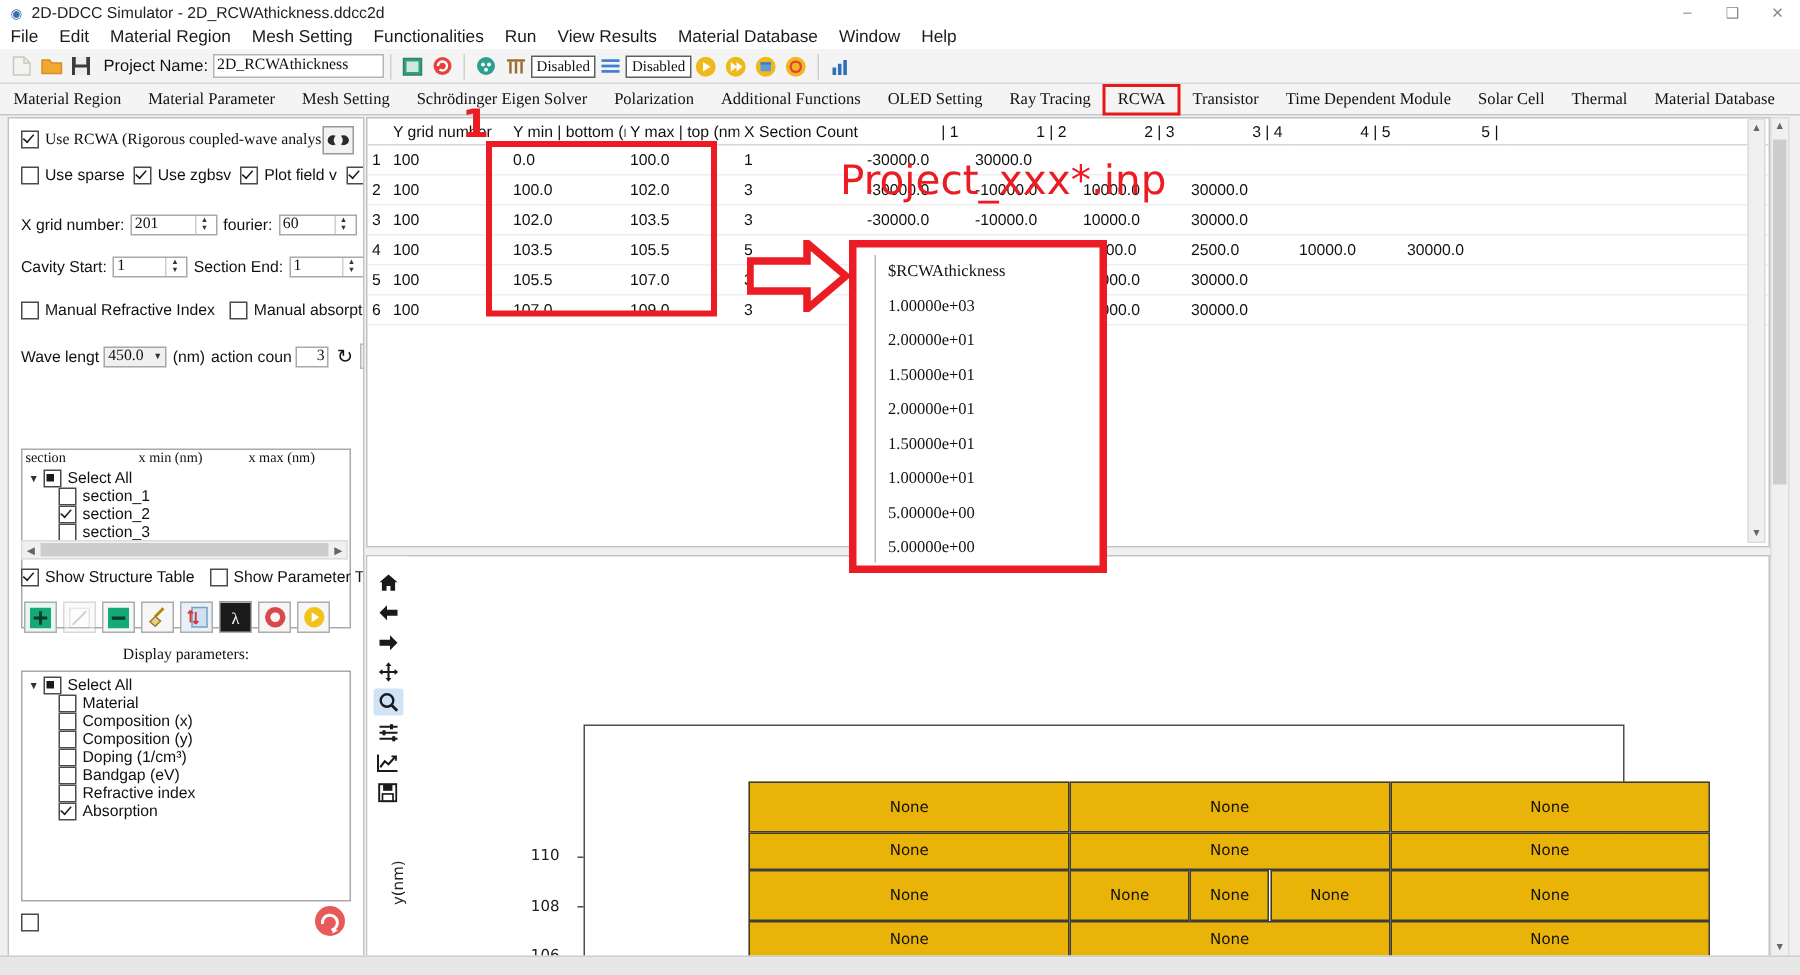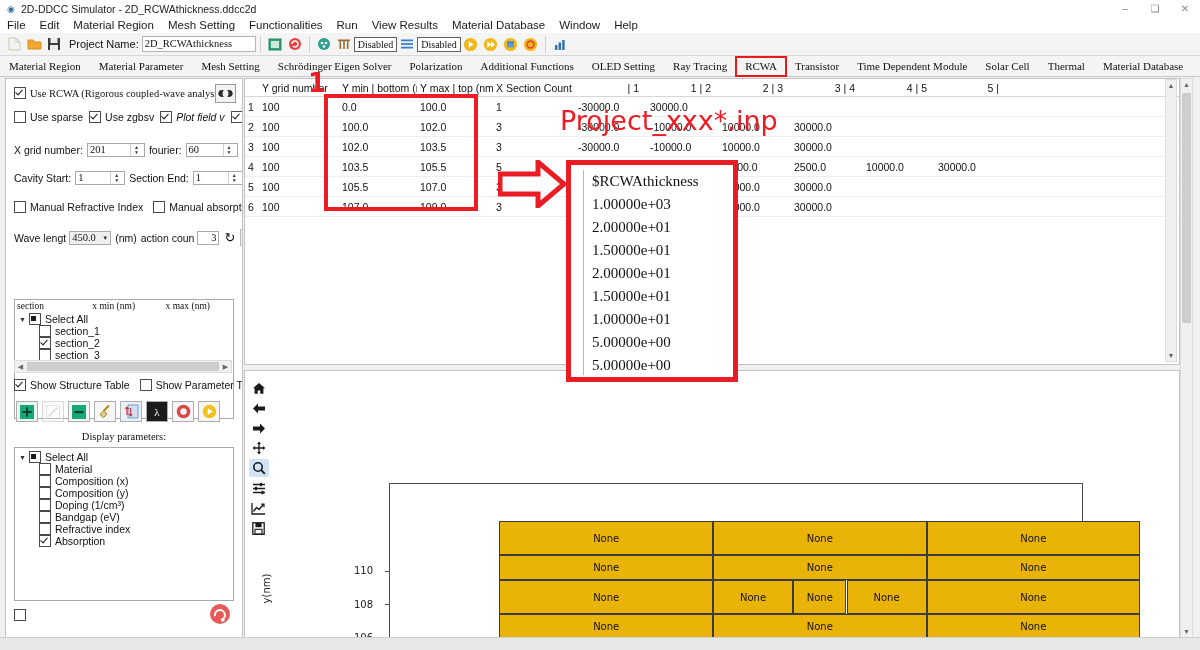--- a/index.html
+++ b/index.html
@@ -238,21 +238,21 @@
     position: absolute; background: #ffffff;
     border: 5px solid #ec1c24; box-sizing: border-box;
     overflow: hidden;
   }
   .popup .inner {
     position: absolute; left: 12px; top: 5px; right: 4px; bottom: 2px;
     border-left: 1px solid #b9b9b9; padding-left: 8px;
     font-family: "Liberation Serif", serif;
   }
   .popup .line {
-    font-size: 15px; color: #111; line-height: 23px; white-space: nowrap;
+    font-size: 11px; color: #111; line-height: 23px; white-space: nowrap;
   }
   .statusbar {
     position: absolute; left: 0; bottom: 0; width: 1200px; height: 12px;
     background: #e7e7e7; border-top: 1px solid #d0d0d0;
   }
 </style>
 </head>
 <body>
 
 <div id="app">
@@ -412,21 +412,21 @@
 
     <div style="position:absolute;left:8px;top:32px;display:flex;align-items:center;gap:6px;">
       <span style="display:flex;align-items:center;">
         <span class="chk"></span>
         <span class="lbl">Use sparse</span>
       </span>
       <span style="display:flex;align-items:center;">
         <span class="chk on"></span>
         <span class="lbl">Use zgbsv</span>
       </span>
-      <span style="display:flex;align-items:center;font-style:italic;">
+      <span style="display:flex;align-items:center;">
         <span class="chk on"></span>
         <span class="lbl">Plot field v</span>
       </span>
       <span style="display:flex;align-items:center;">
         <span class="chk on"></span>
 
       </span>
     </div>
 
     <div style="position:absolute;left:8px;top:64px;display:flex;align-items:center;">

